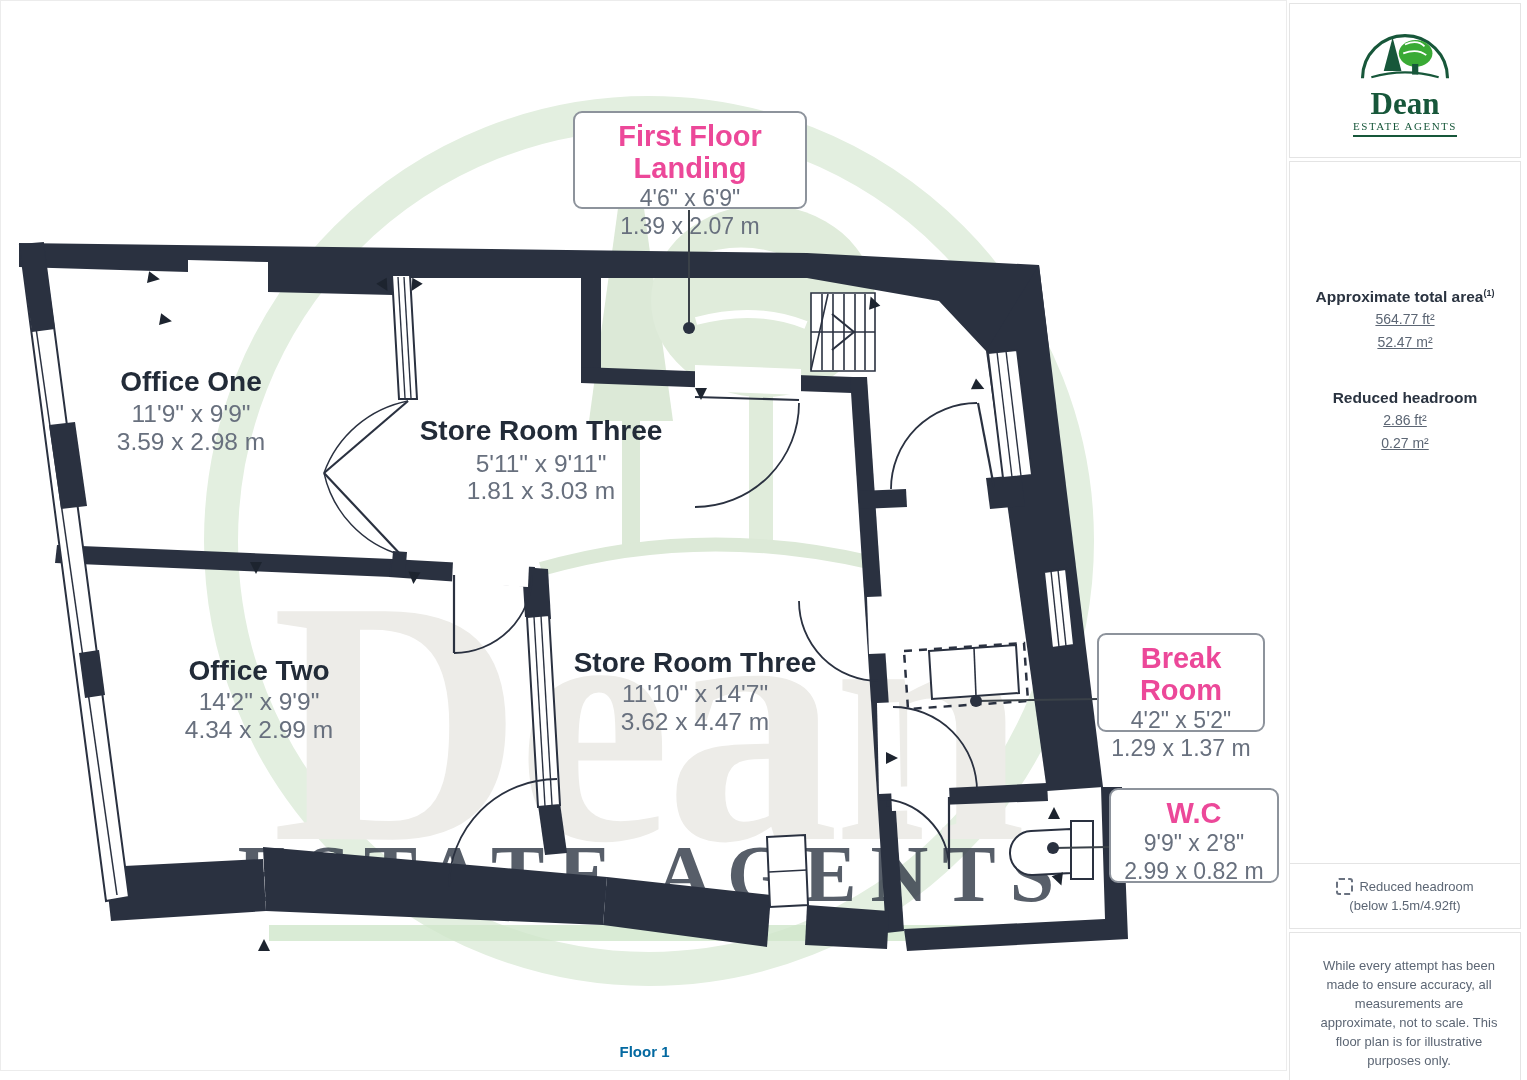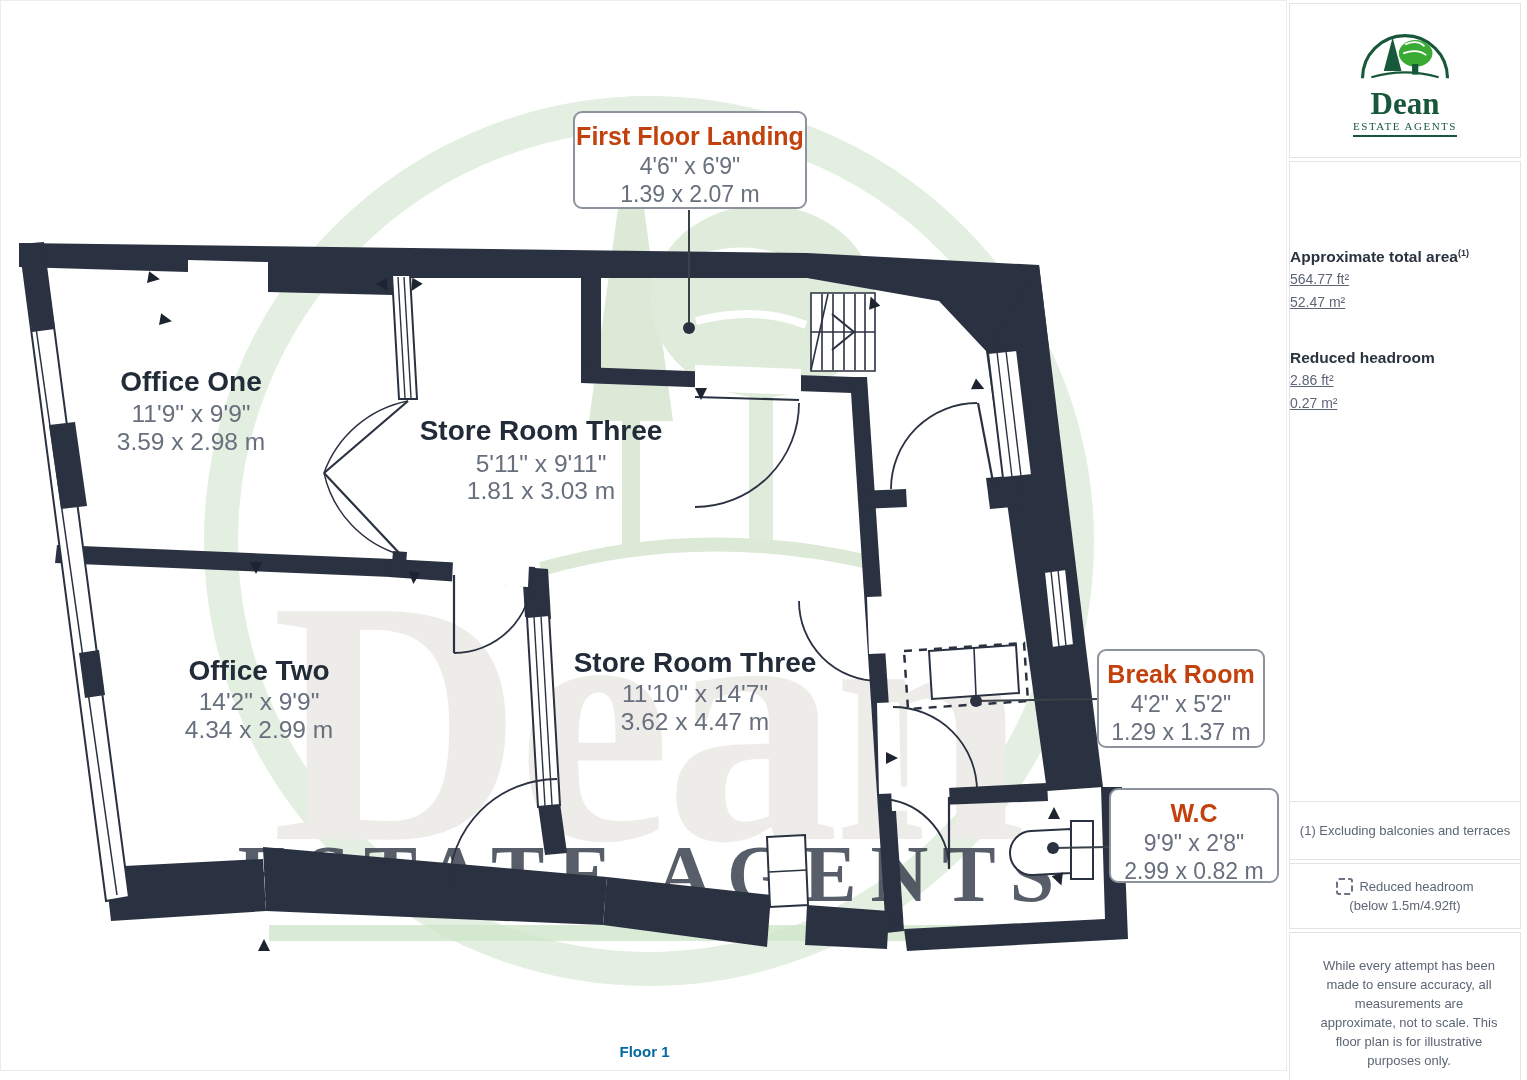--- a/index.html
+++ b/index.html
@@ -15,37 +15,37 @@
   .room-title{font-size:28px;font-weight:bold;fill:#222b38;}
   .room-dims{font-size:24.5px;fill:#68707e;}
   .wm-dean{font-family:"Liberation Serif", serif;font-weight:bold;font-size:348px;
            fill:#edece8;letter-spacing:-6px;}
   .wm-tag{font-family:"Liberation Serif", serif;font-weight:bold;font-size:80px;
           fill:#2e3744;opacity:.80;letter-spacing:14px;}
 
   
   .callout{position:absolute;background:#fff;border:2px solid #8d939c;border-radius:9px;
            text-align:center;box-sizing:border-box;padding-top:7px;}
-  .callout .c-title{font-size:25px;font-weight:bold;color:#c2410c;line-height:32px;}
+  .callout .c-title{font-size:29px;font-weight:bold;color:#ec4899;line-height:32px;}
   .callout .c-dims{font-size:23px;color:#68707e;line-height:28px;}
 
   .floor-label{position:absolute;left:0;top:1042px;width:1287px;text-align:center;
                font-size:15px;font-weight:bold;color:#0369a1;}
 
   
   .sidebar{position:absolute;left:1289px;top:0;width:232px;height:1080px;}
   .card{position:absolute;left:0;width:232px;background:#fff;border:1px solid #e4e4e4;
         box-sizing:border-box;}
   .card-logo{top:3px;height:155px;display:flex;flex-direction:column;align-items:center;
              justify-content:center;}
   .logo-brand{font-family:"Liberation Serif", serif;font-weight:bold;font-size:31px;
               color:#17573a;line-height:30px;margin-top:2px;}
   .logo-tag{font-family:"Liberation Serif", serif;font-size:11px;color:#17573a;
             letter-spacing:1.5px;border-bottom:2px solid #17573a;padding-bottom:3px;margin-top:1px;}
-  .card-info{top:161px;height:733px;text-align:left;padding-top:80px;}
+  .card-info{top:161px;height:733px;text-align:center;padding-top:120px;}
   .info-title{font-size:15.5px;font-weight:bold;color:#2a3340;line-height:22px;}
   .info-title sup{font-size:9px;}
   .info-val{font-size:14px;color:#5c6674;line-height:23px;text-decoration:underline;}
   .info-gap{height:33px;}
   .card-note{top:801px;height:59px;display:flex;align-items:center;justify-content:center;
              font-size:13px;color:#5c6674;}
   .card-legend{top:863px;height:66px;display:flex;flex-direction:column;align-items:center;
                justify-content:center;font-size:13px;color:#5c6674;line-height:19px;}
   .legend-row{display:flex;align-items:center;gap:6px;}
   .dashed-icon{width:13px;height:13px;border:2px dashed #6a7280;border-radius:3px;
@@ -231,21 +231,21 @@
         <text class="room-dims" x="694" y="701">11'10" x 14'7"</text>
         <text class="room-dims" x="694" y="729">3.62 x 4.47 m</text>
       </g>
     </svg>
 
     <div class="callout" style="left:572px;top:110px;width:234px;height:98px;">
       <div class="c-title">First Floor Landing</div>
       <div class="c-dims">4'6" x 6'9"</div>
       <div class="c-dims">1.39 x 2.07 m</div>
     </div>
-    <div class="callout" style="left:1096px;top:648px;width:168px;height:99px;">
+    <div class="callout" style="left:1096px;top:632px;width:168px;height:99px;">
       <div class="c-title">Break Room</div>
       <div class="c-dims">4'2" x 5'2"</div>
       <div class="c-dims">1.29 x 1.37 m</div>
     </div>
     <div class="callout" style="left:1108px;top:787px;width:170px;height:95px;">
       <div class="c-title">W.C</div>
       <div class="c-dims">9'9" x 2'8"</div>
       <div class="c-dims">2.99 x 0.82 m</div>
     </div>
 
@@ -270,23 +270,20 @@
     <div class="card card-info">
       <div class="info-title"><span>Approximate total area</span><sup>(1)</sup></div>
       <div class="info-val">564.77 ft²</div>
       <div class="info-val">52.47 m²</div>
       <div class="info-gap"></div>
       <div class="info-title">Reduced headroom</div>
       <div class="info-val">2.86 ft²</div>
       <div class="info-val">0.27 m²</div>
     </div>
 
-    <div class="card card-note">
-      <span>(1) Excluding balconies and terraces</span>
-    </div>
 
     <div class="card card-legend">
       <div class="legend-row">
         <span class="dashed-icon"></span>
         <span>Reduced headroom</span>
       </div>
       <div>(below 1.5m/4.92ft)</div>
     </div>
 
     <div class="card card-disclaimer">

